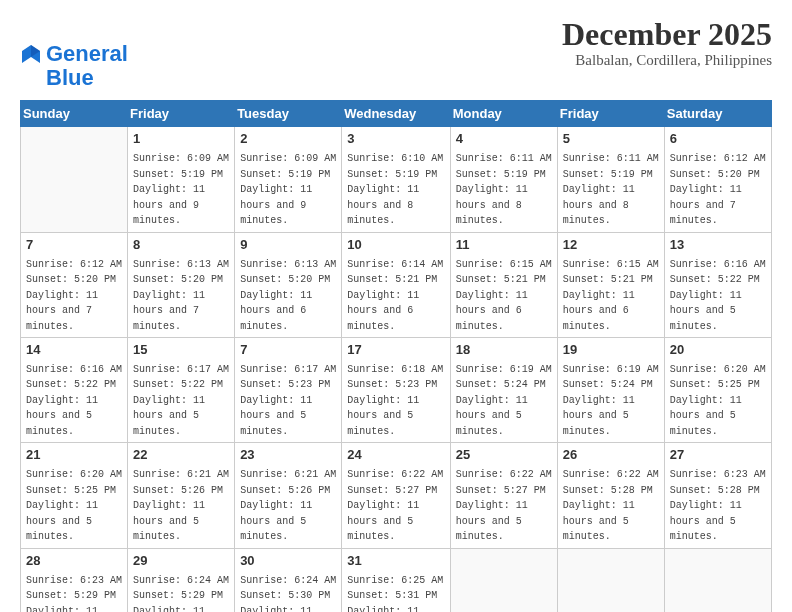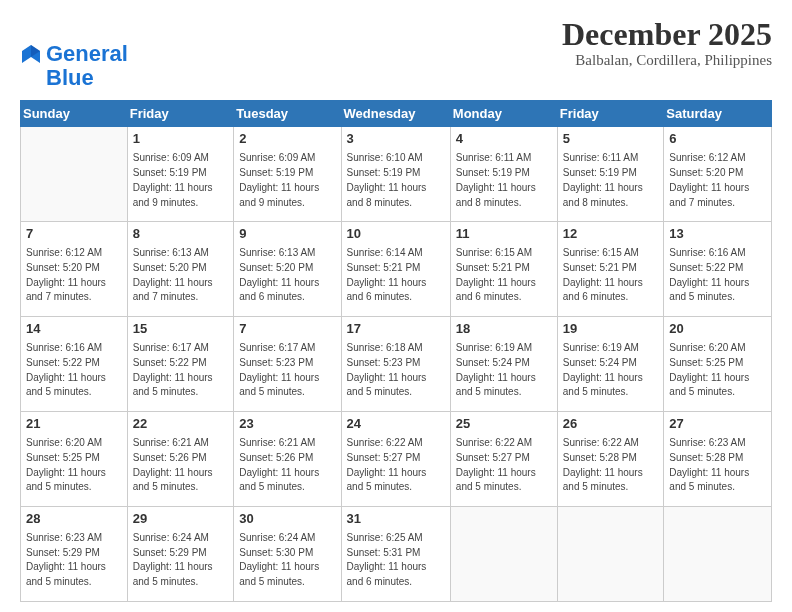--- a/index.html
+++ b/index.html
@@ -90,20 +90,21 @@
       font-size: 13px;
       font-weight: bold;
       color: #333;
       display: block;
       margin-bottom: 2px;
     }
     .cell-text {
       color: #444;
       font-size: 10px;
       line-height: 1.45;
+      font-family: Liberation Mono, monospace;
     }
   </style>
 </head>
 <body>
 
 <div class="page">
   <div class="header">
     <div class="logo">
       <svg class="logo-icon" viewBox="0 0 22 22">
         <polygon points="11,2 20,8 20,20 11,14 2,20 2,8" fill="#1a73d4"></polygon>

